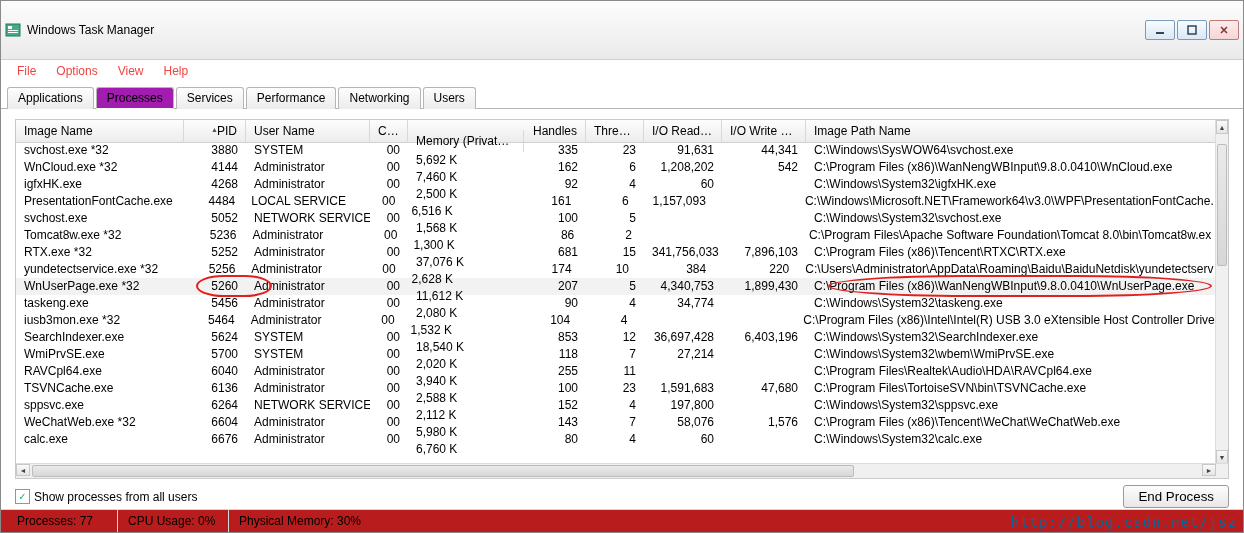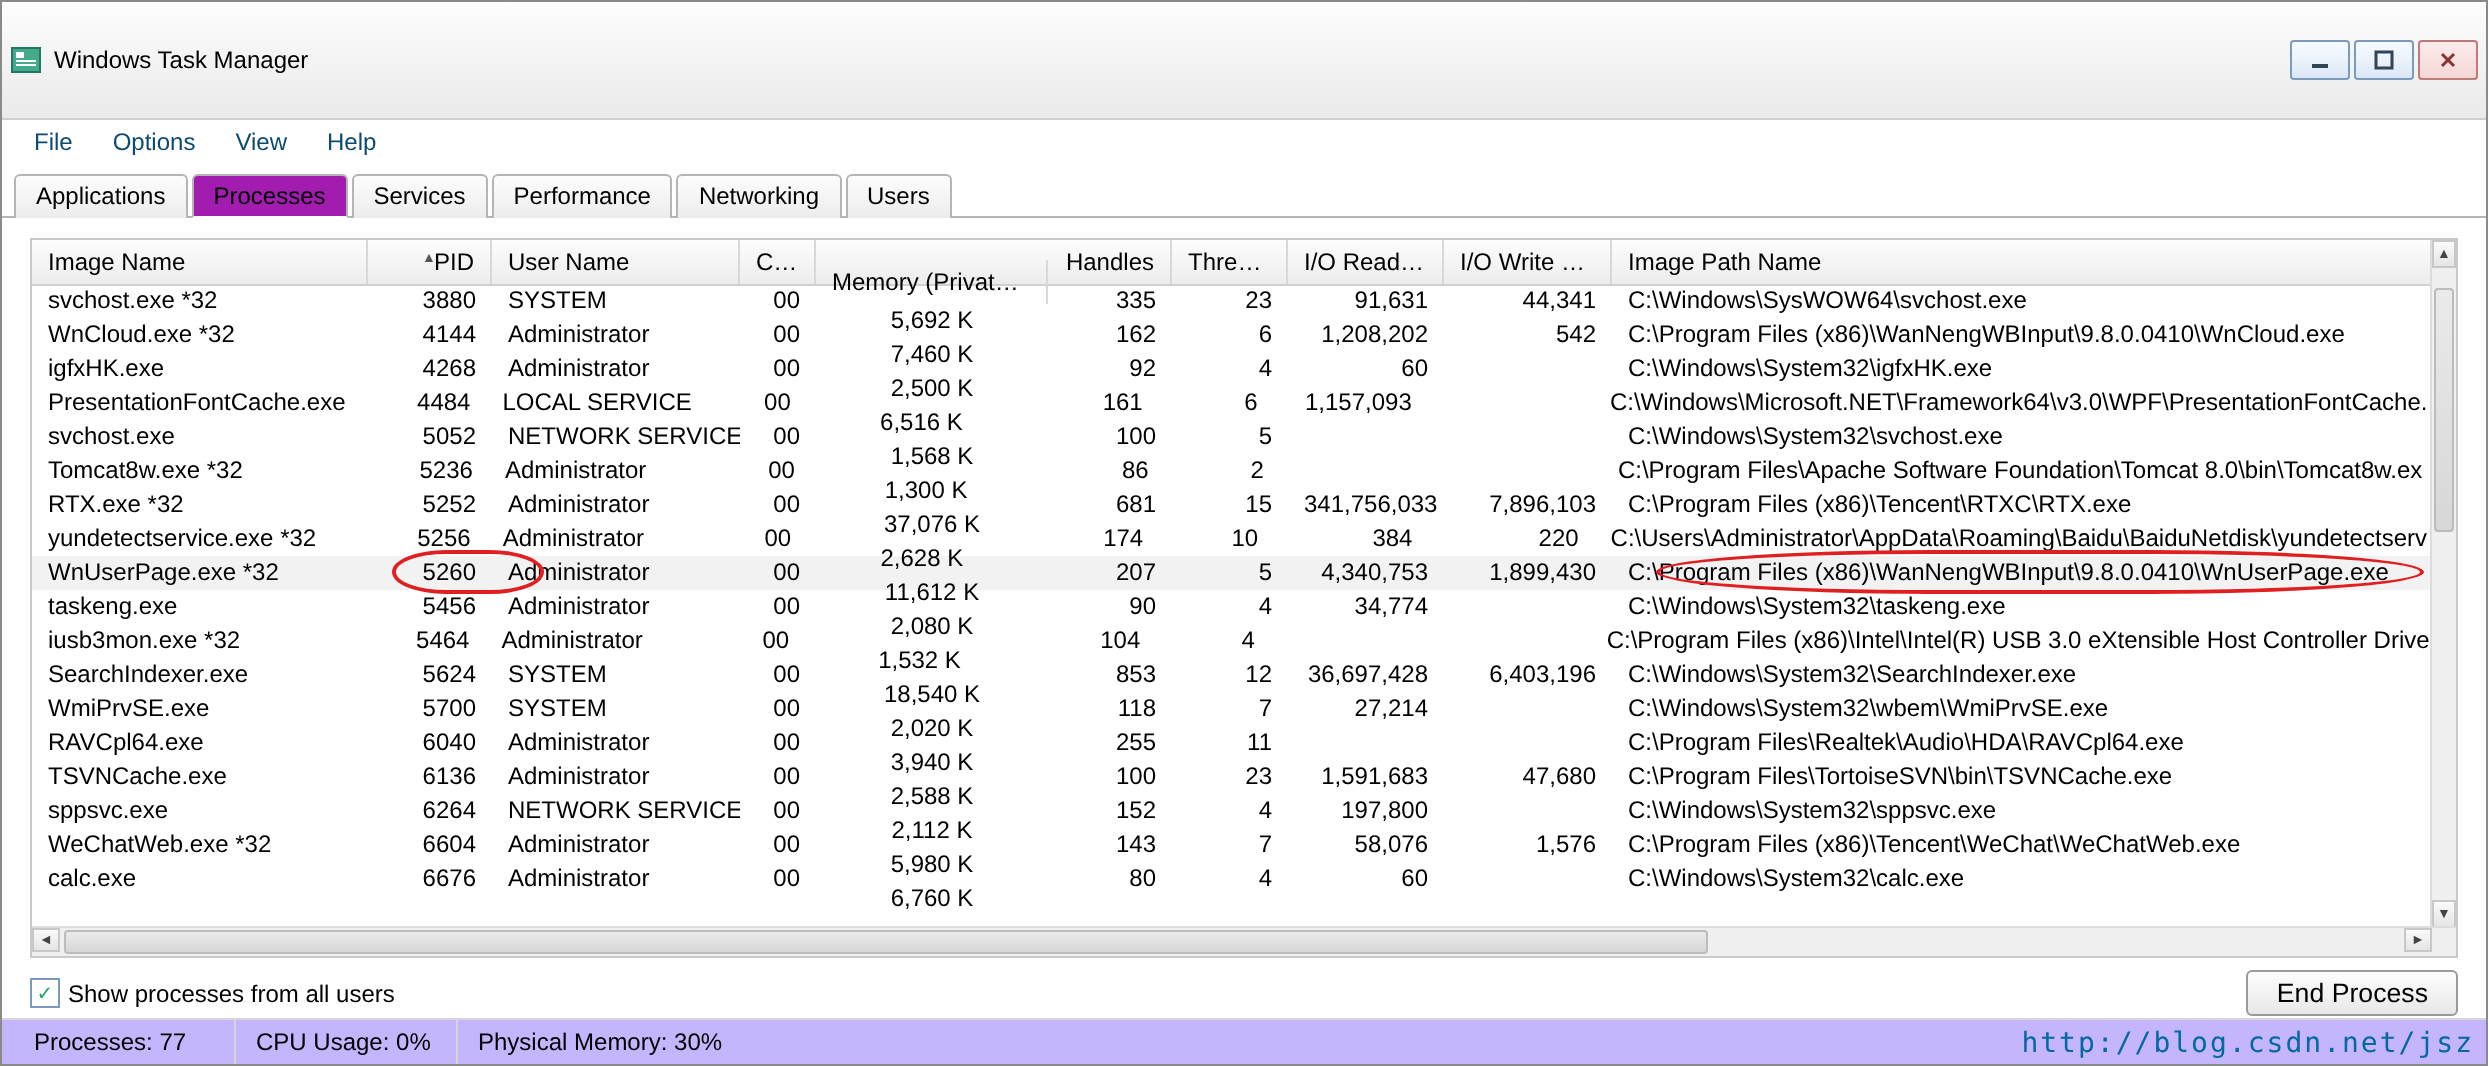--- a/index.html
+++ b/index.html
@@ -44,21 +44,21 @@
     font-size:10px; line-height:1;
   }
   .winbtn.close { border-color:#c07a7a; background:linear-gradient(#fdecec,#f5d6d6); }
   .winbtn svg { width:10px; height:10px; }
   
   .menubar {
     height: 20px;
     padding: 2px 8px 0 8px;
     display:flex; gap:4px;
   }
-  .menuitem { color:#0c4a6e; padding:2px 8px; }
+  .menuitem { color:#ef4444; padding:2px 8px; }
   
   .tabs {
     display:flex;
     padding: 4px 6px 0 6px;
     border-bottom: 1px solid #b5b5b5;
     background:#fff;
   }
   .tab {
     border:1px solid #b5b5b5;
     border-bottom: none;
@@ -116,21 +116,21 @@
     box-sizing:border-box;
     overflow:hidden;
     height:17px; line-height:17px;
   }
   .row.sel { background:#f2f2f2; }
   
   .c0 { width:168px; }
   .c1 { width:62px; text-align:right; }
   .c2 { width:124px; }
   .c3 { width:38px; text-align:right;}
-  .c4 { width:116px; text-align:center;margin-top:19px;}
+  .c4 { width:116px; text-align:left;margin-top:19px;}
   .c5 { width:62px;  text-align:right;}
   .c6 { width:58px;  text-align:right;}
   .c7 { width:78px;  text-align:right;}
   .c8 { width:84px;  text-align:right;}
   .c9 { flex:1 1 auto; }
   
   .vscroll {
     position:absolute; top:0; right:0; width:12px; bottom:14px;
     background:#f0f0f0; border-left:1px solid #dcdcdc;
   }
@@ -178,21 +178,21 @@
     background:linear-gradient(#fdfdfd,#e8e8e8);
     padding:3px 14px;
     border-radius:3px;
   }
   
   .statusbar {
     position:absolute; left:0; right:0; bottom:0;
     height:22px;
     border-top:1px solid #d6d6d6;
     display:flex; align-items:center;
-    background:#c4b5fd;
+    background:#b91c1c;
     padding-left:6px;
   }
   .statusbar .sseg {
     padding: 0 10px; border-right:1px solid #d6d6d6; height:22px; line-height:22px;
     min-width:90px;
   }
   .watermark {
     position:absolute; right:6px; bottom:2px;
     color:#0369a1; font-family:monospace; font-size:14px;
     letter-spacing:1px;

